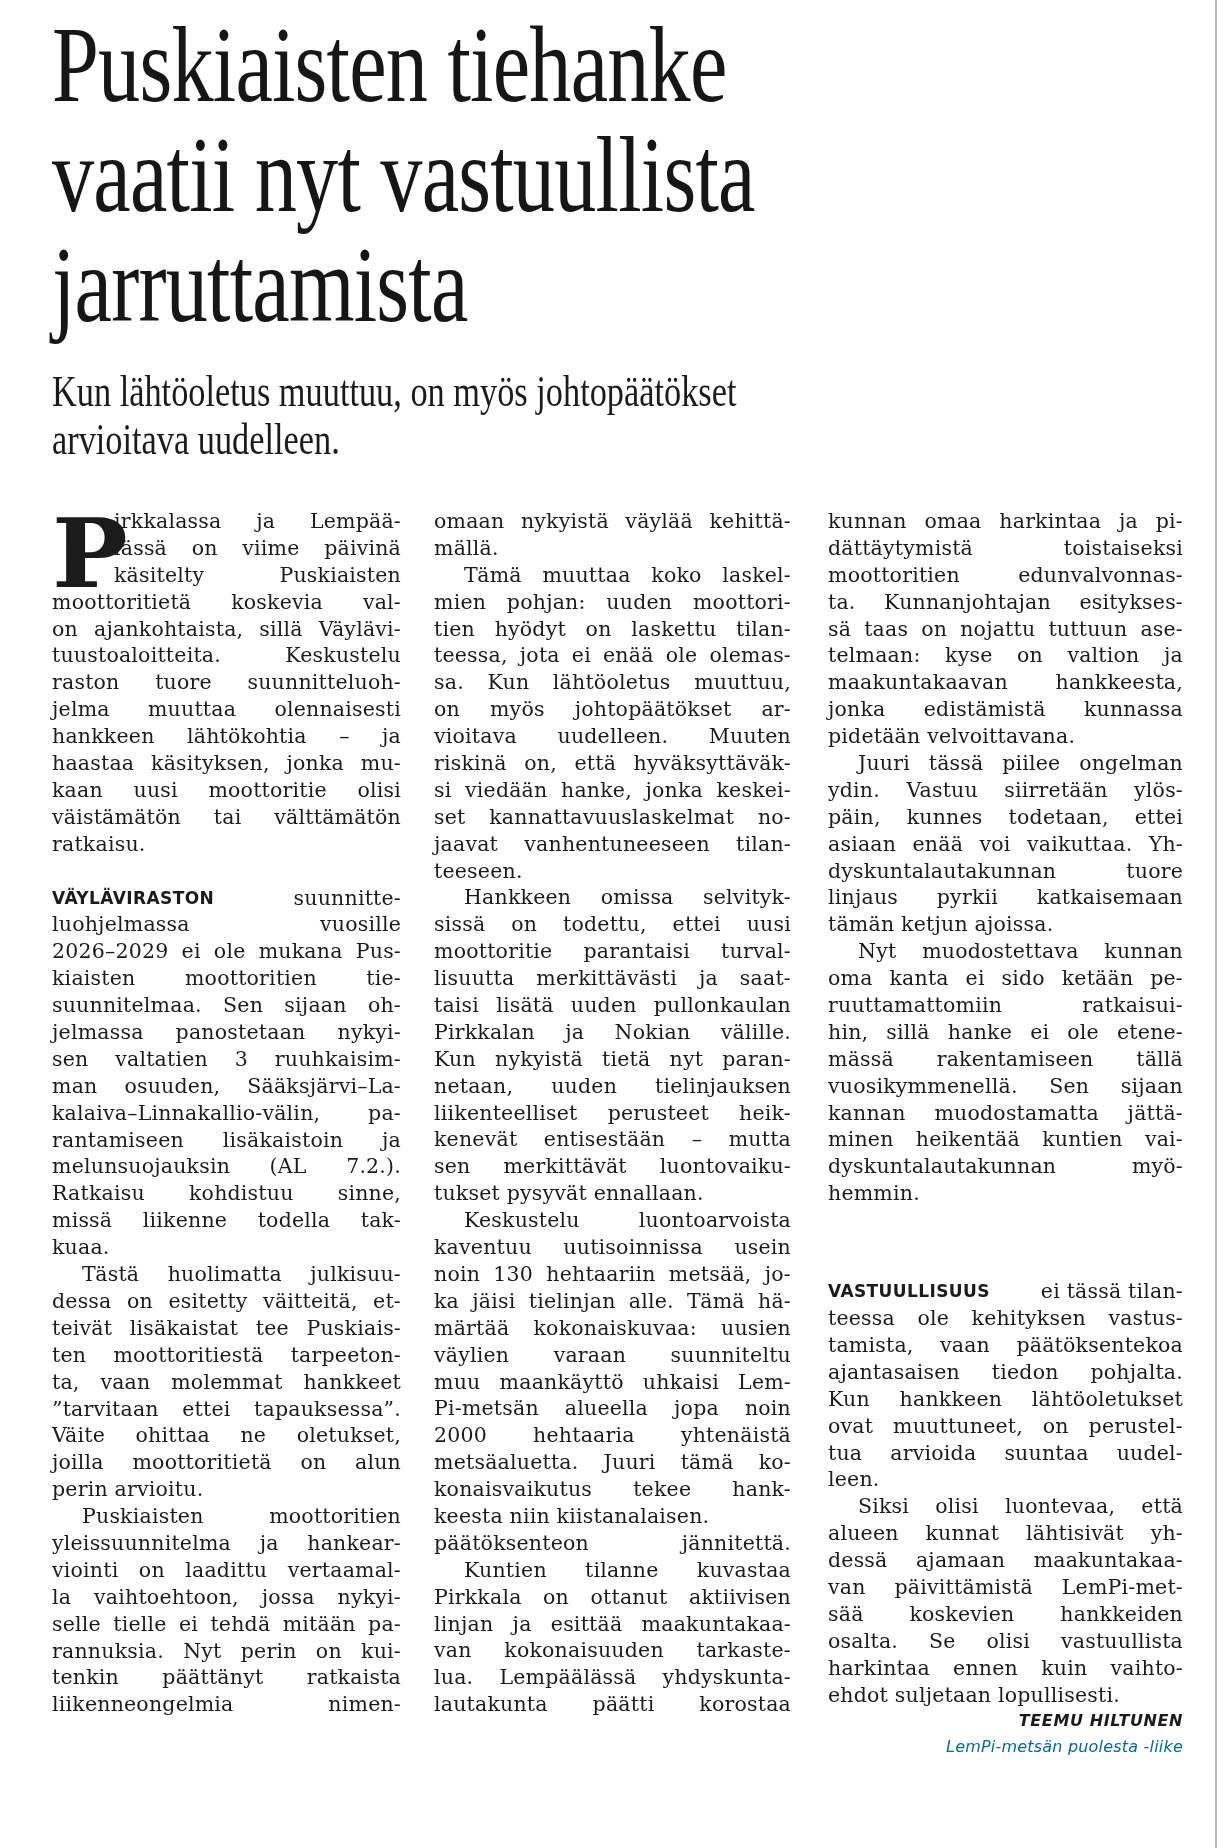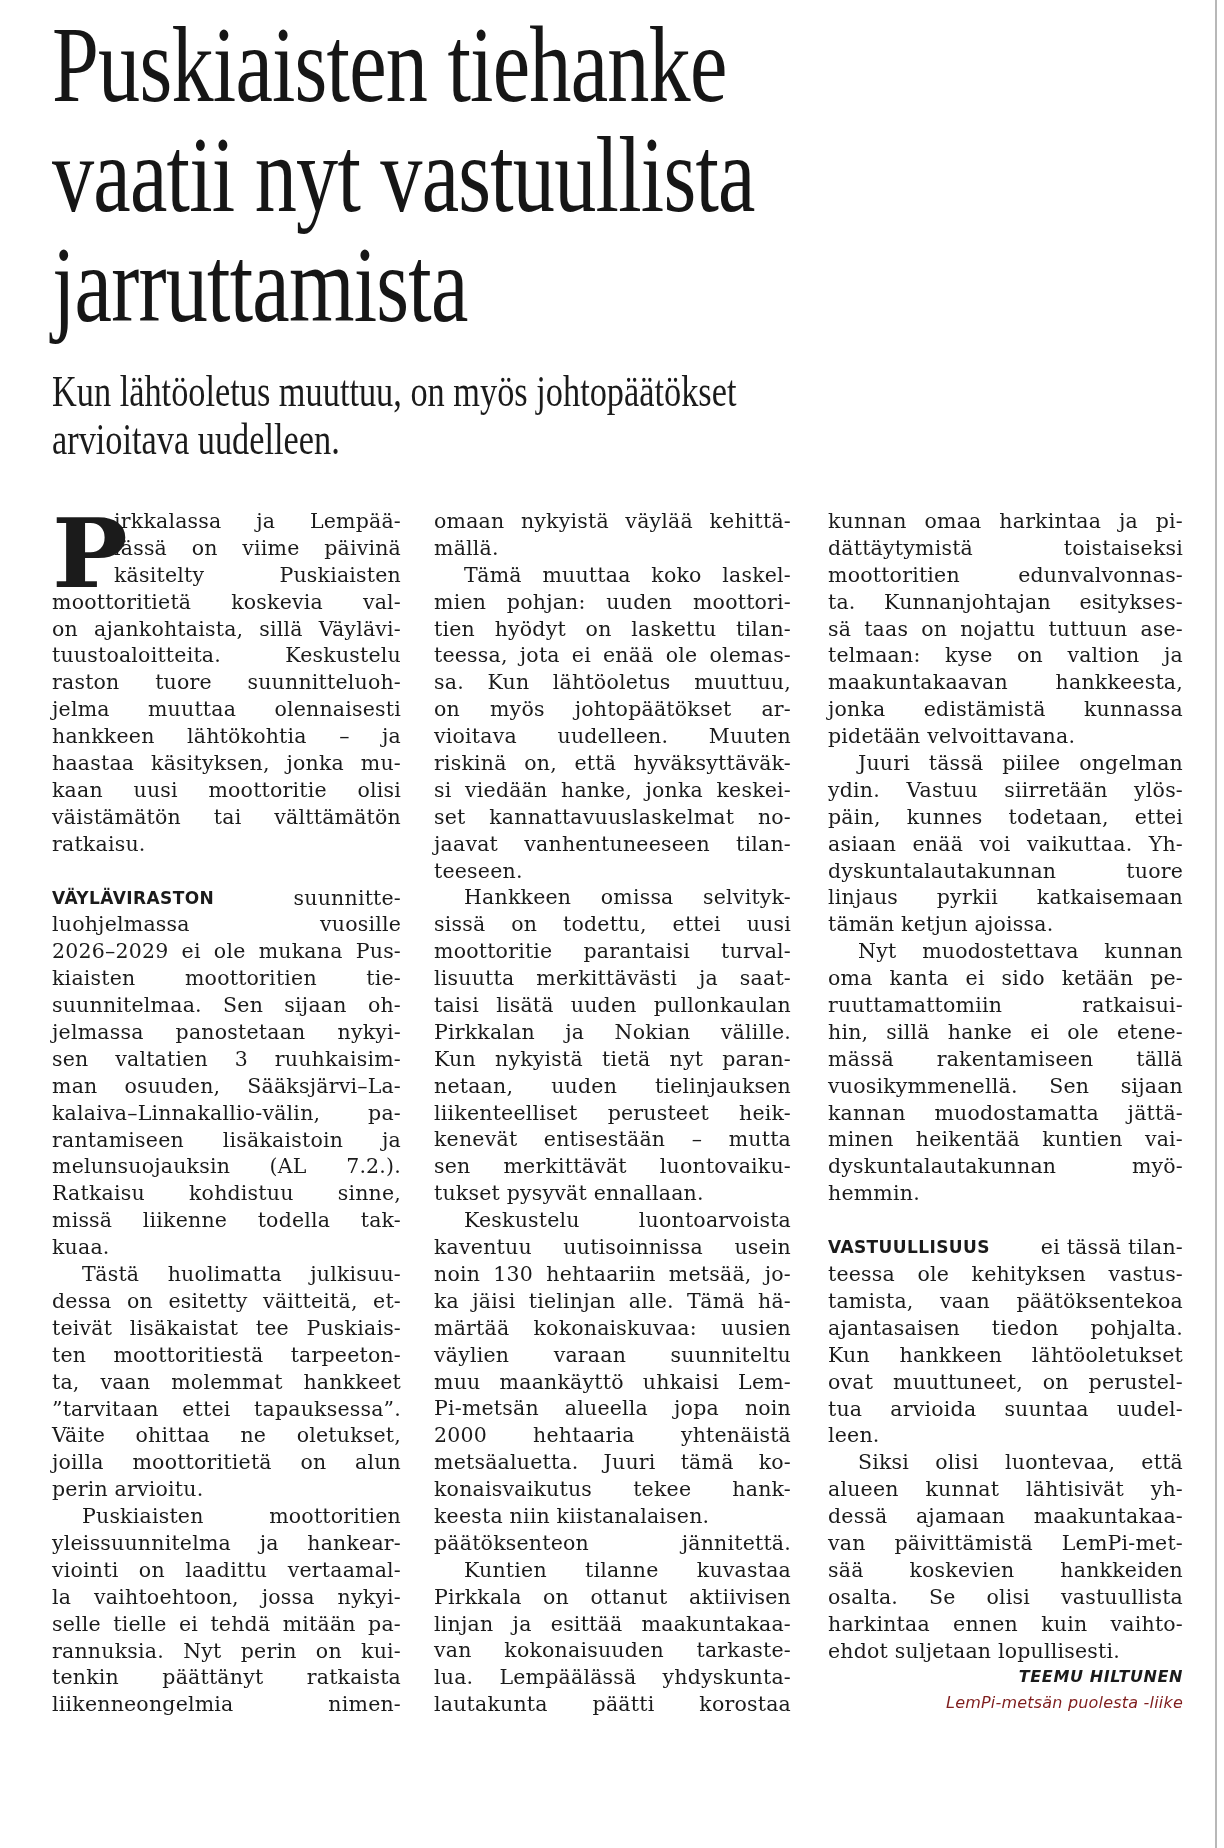--- a/index.html
+++ b/index.html
@@ -57,21 +57,21 @@
   .lead-word {
     font-family: "DejaVu Sans", "Liberation Sans", sans-serif;
     font-weight: bold; font-size: 17px; letter-spacing: 0.4px;
   }
   .byline {
     text-align: right;
     font-family: "DejaVu Sans", "Liberation Sans", sans-serif;
     font-style: italic;
   }
   .byline .author { font-weight: bold; font-size: 16px; letter-spacing: 0.6px; line-height: 26px; display: block; }
-  .byline .org { font-size: 16px; line-height: 26px; display: block; color: #7f1d1d; }
+  .byline .org { font-size: 16px; line-height: 26px; display: block; color: #0369a1; }
 </style>
 </head>
 <body>
 
 <div class="right-rule"></div>
 
 <h1 class="headline">
   <span class="hl-line">Puskiaisten tiehanke</span>
   <span class="hl-line">vaatii nyt vastuullista</span>
   <span class="hl-line">jarruttamista</span>
@@ -226,21 +226,21 @@
       <span class="ln">hin, sillä hanke ei ole etene-</span>
       <span class="ln">mässä rakentamiseen tällä</span>
       <span class="ln">vuosikymmenellä. Sen sijaan</span>
       <span class="ln">kannan muodostamatta jättä-</span>
       <span class="ln">minen heikentää kuntien vai-</span>
       <span class="ln">dyskuntalautakunnan myö-</span>
       <span class="ln last">hemmin.</span>
     </p>
     <div class="gap"></div>
     <p class="para">
-      <span class="ln first" style="display: flex; justify-content: space-between;">
+      <span class="ln first" style="display: flex; justify-content: space-between; margin-top: 44px;">
         <span class="lead-word">VASTUULLISUUS</span> 
         <span>ei tässä tilan-</span>
       </span>
       <span class="ln">teessa ole kehityksen vastus-</span>
       <span class="ln">tamista, vaan päätöksentekoa</span>
       <span class="ln">ajantasaisen tiedon pohjalta.</span>
       <span class="ln">Kun hankkeen lähtöoletukset</span>
       <span class="ln">ovat muuttuneet, on perustel-</span>
       <span class="ln">tua arvioida suuntaa uudel-</span>
       <span class="ln last">leen.</span>

